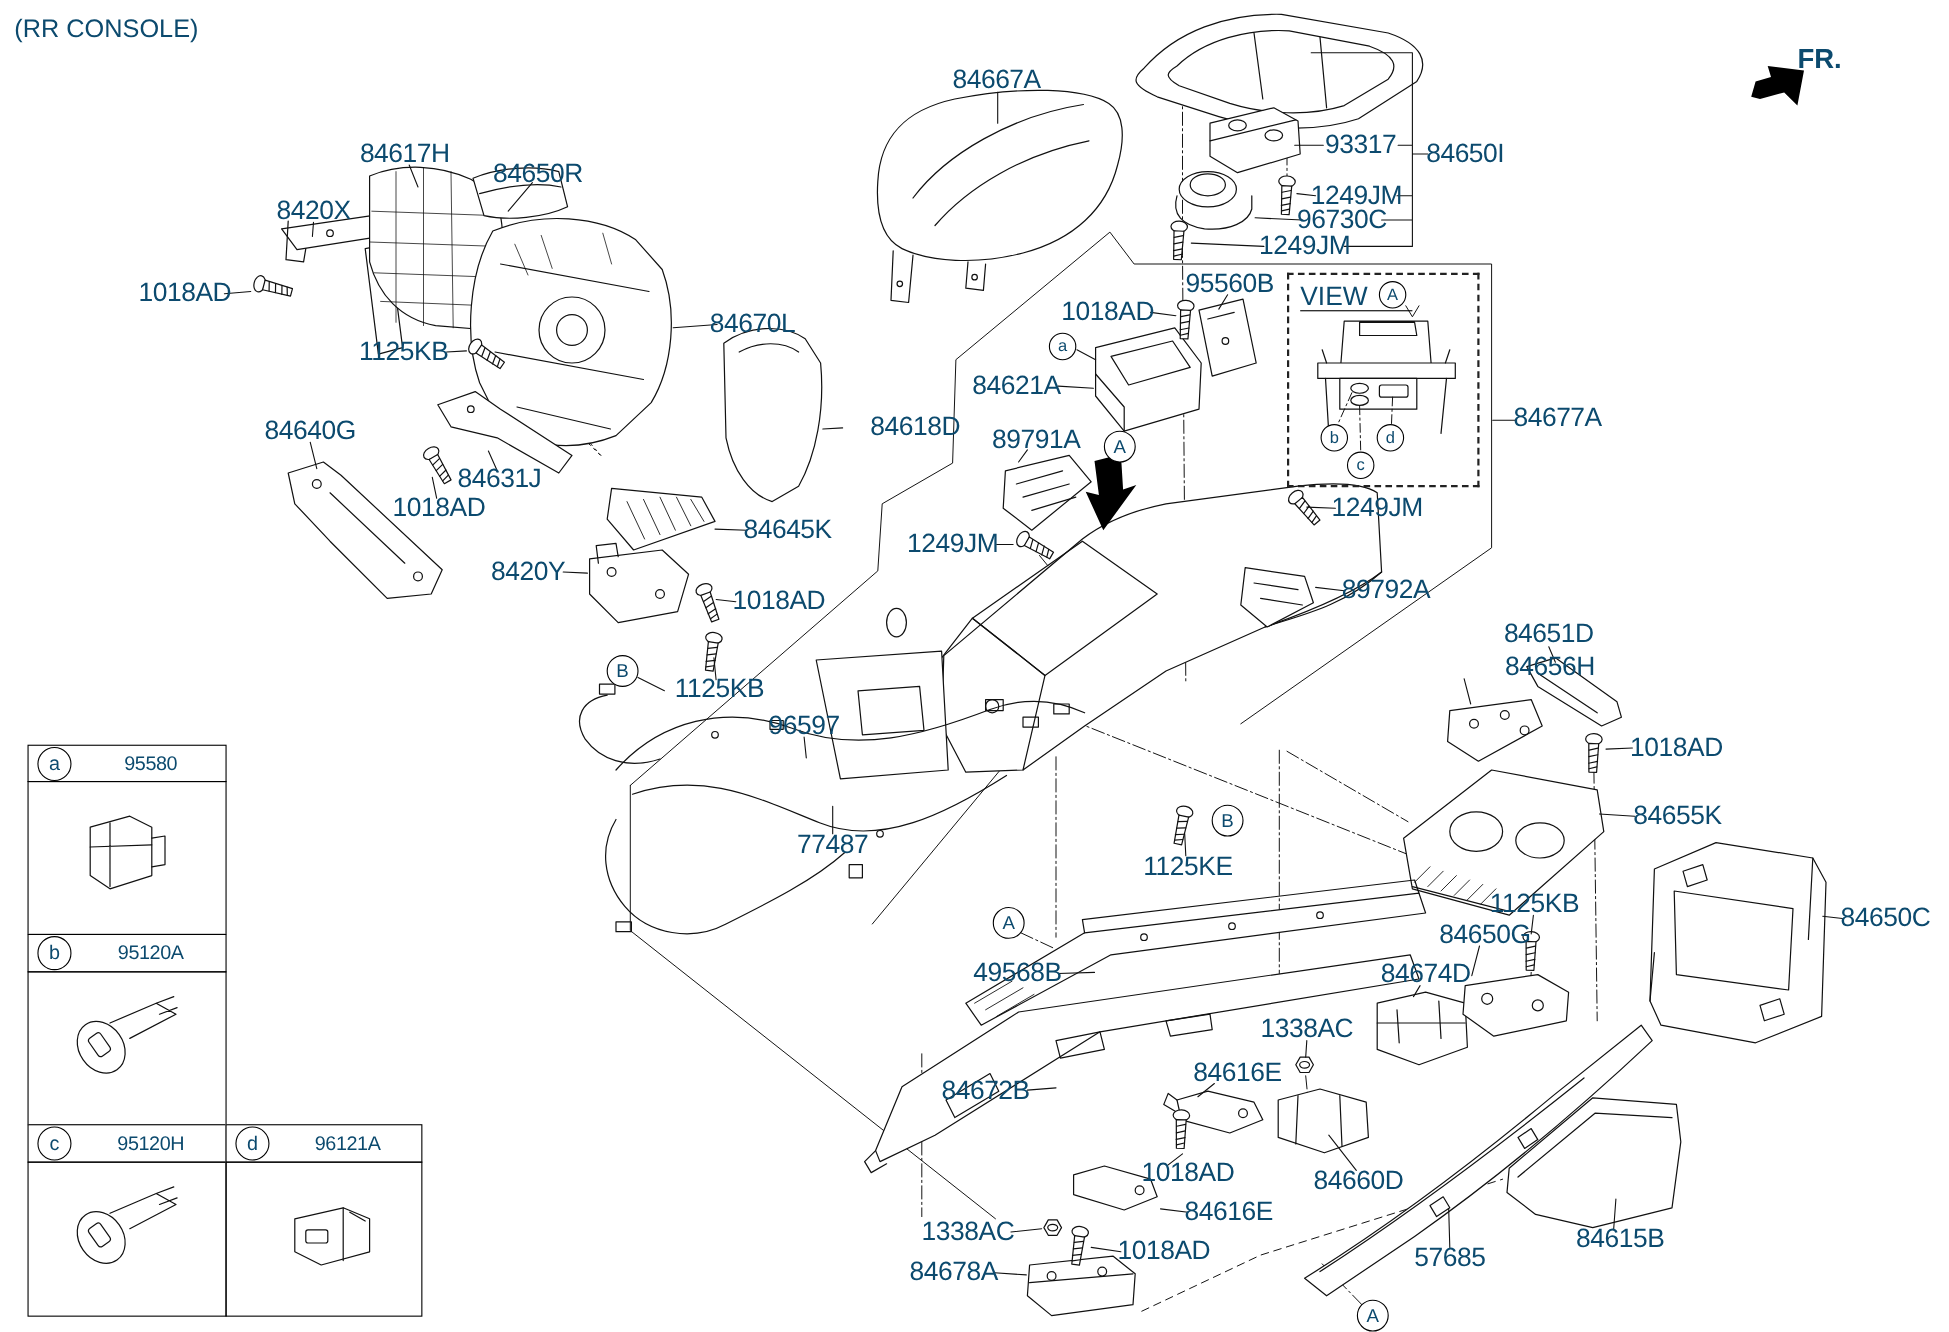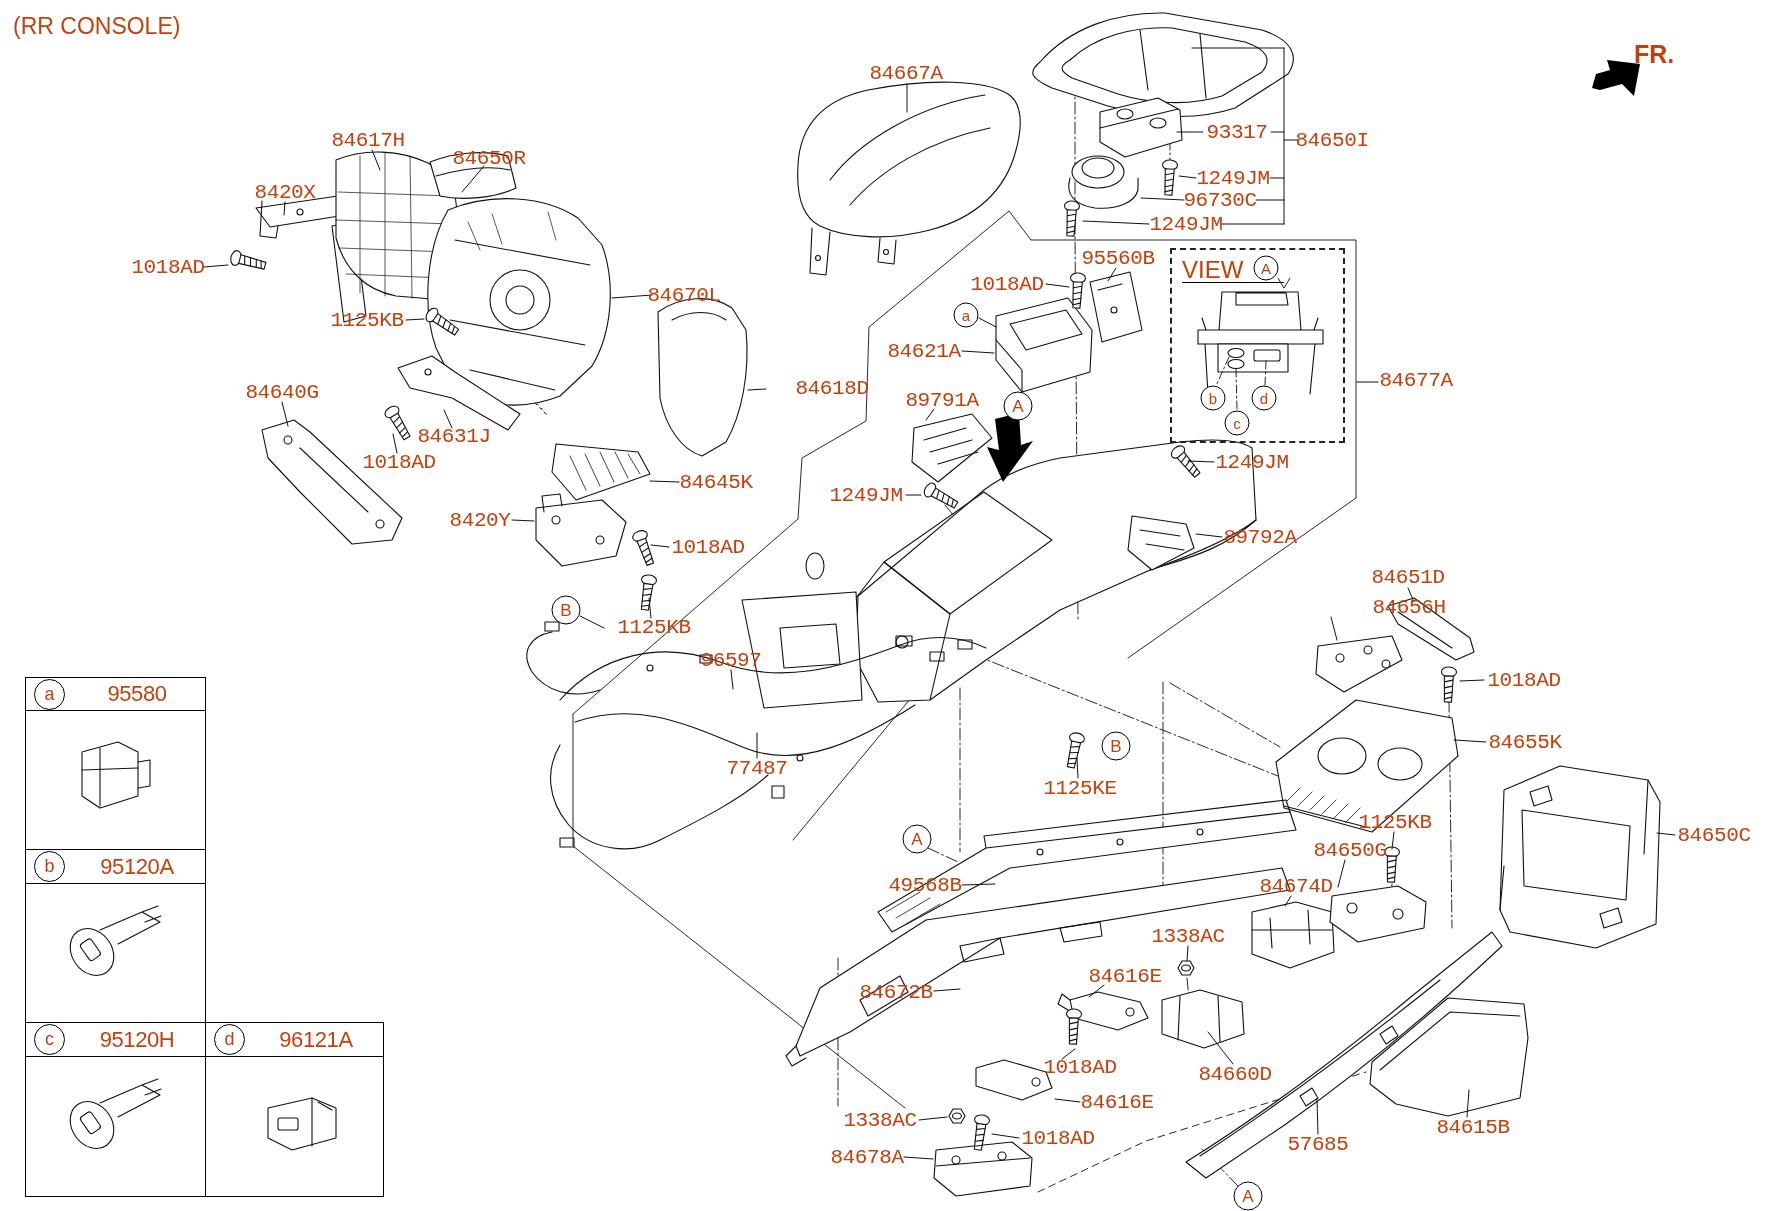--- a/index.html
+++ b/index.html
@@ -1,33 +1,33 @@
 <!DOCTYPE html>
 <html><head>
 <meta charset="utf-8">
 <style>
   html,body{margin:0;padding:0;background:#fff;}
   #stage{position:relative;width:1772px;height:1211px;background:#fff;overflow:hidden;
-         font-family:"Liberation Sans","DejaVu Sans",sans-serif;color:#c2410c;}
+         font-family:"Liberation Sans","DejaVu Sans",sans-serif;color:#0c4a6e;}
   #drawing{position:absolute;left:0;top:0;z-index:1;}
-  .lbl{position:absolute;z-index:3;transform:translate(-50%,-50%);font-size:21px;
-       letter-spacing:-0.4px;white-space:nowrap;line-height:1;font-family:Liberation Mono, monospace;}
+  .lbl{position:absolute;z-index:3;transform:translate(-50%,-50%);font-size:24px;
+       letter-spacing:-0.4px;white-space:nowrap;line-height:1;}
   .title{position:absolute;left:13px;top:13px;z-index:3;font-size:23px;letter-spacing:0;}
   .fr{position:absolute;left:1634px;top:40px;z-index:3;font-size:25px;font-weight:bold;}
   .co{position:absolute;z-index:3;width:27px;height:27px;border:1.6px solid #000;border-radius:50%;
       background:#fff;display:flex;align-items:center;justify-content:center;font-size:17px;
       transform:translate(-50%,-50%);}
   .co-sm{width:23px;height:23px;font-size:15px;}
   .viewbox{position:absolute;left:1170px;top:248px;width:175px;height:195px;z-index:2;
            border:2px dashed #222;box-sizing:border-box;}
   .viewword{position:absolute;left:1182px;top:256px;z-index:3;font-size:24px;letter-spacing:0;}
   .viewline{position:absolute;left:1182px;top:282px;width:102px;height:0;border-top:1.5px solid #000;z-index:3;}
   .cell{position:absolute;border:1.3px solid #000;box-sizing:border-box;background:transparent;z-index:2;}
   .cellhead{display:flex;align-items:center;gap:18px;padding-left:8px;background:#fff;}
-  .cellhead .num{font-size:22px;letter-spacing:-0.4px;flex:1;text-align:center;margin-right:14px;}
+  .cellhead .num{font-size:18px;letter-spacing:-0.4px;flex:1;text-align:center;margin-right:14px;}
   .lco{width:29px;height:29px;border:1.6px solid #000;border-radius:50%;background:#fff;
        display:flex;align-items:center;justify-content:center;font-size:18px;flex:0 0 auto;}
 </style>
 </head>
 <body>
 
 <div id="stage">
 
 <svg id="drawing" width="1772" height="1211" viewBox="0 0 1772 1211" fill="none" stroke="#111" stroke-width="1.1" stroke-linejoin="round" stroke-linecap="round">
   <defs>

